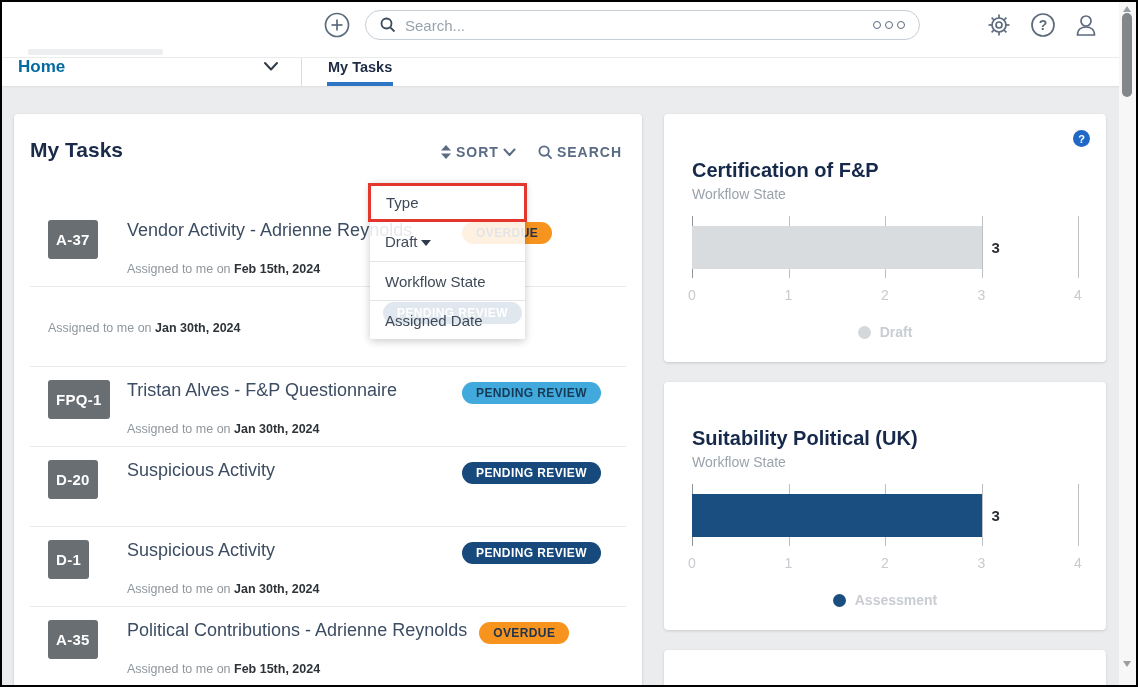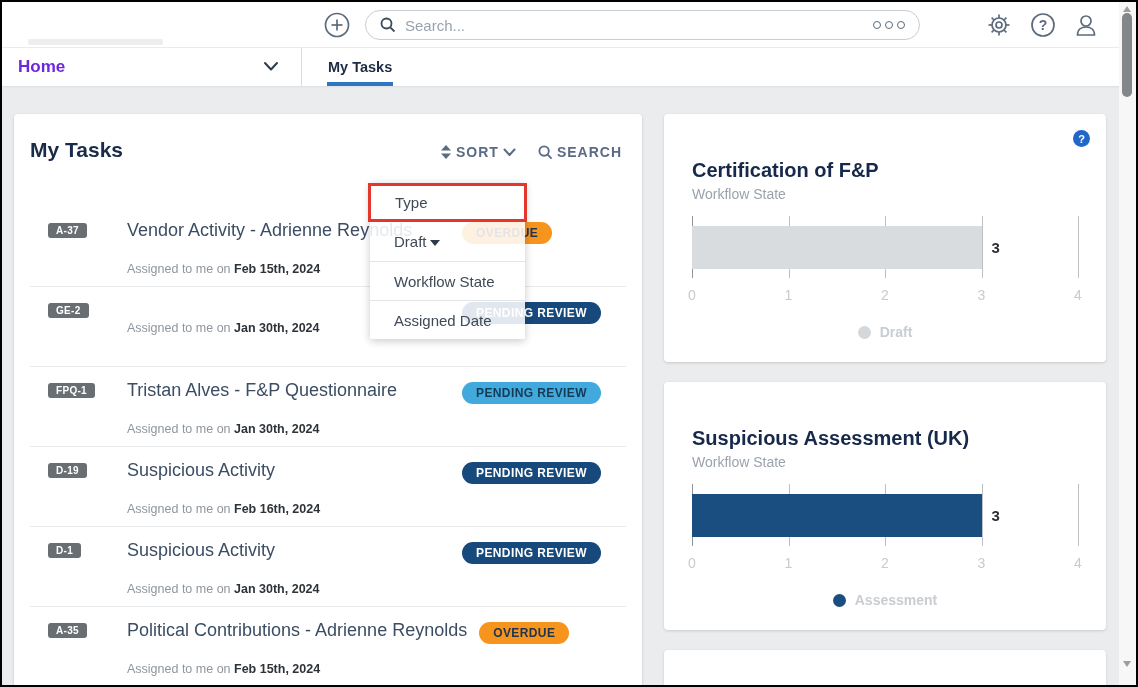--- a/index.html
+++ b/index.html
@@ -2,67 +2,67 @@
 <html><head>
 <meta charset="utf-8">
 <style>
   * { margin:0; padding:0; box-sizing:border-box; }
   html,body { background:#ffffff; }
   body { font-family:"Liberation Sans", sans-serif; }
 
   .frame { position:relative; width:1138px; height:687px; border:2px solid #000; background:#fff; overflow:hidden; }
 
   
-  .topbar { position:absolute; left:0; top:0; width:1134px; height:46px; background:#fff; border-bottom:1px solid #E9EBED; z-index:10; }
+  .topbar { position:absolute; left:0; top:0; width:1134px; height:56px; background:#fff; border-bottom:1px solid #E9EBED; z-index:10; }
   .logo-smudge { position:absolute; left:26px; bottom:2px; width:135px; height:6px; background:#EDEEEF; border-radius:2px; }
   .plus-btn { position:absolute; left:322px; top:10px; width:26px; height:26px; cursor:pointer; }
   .search-pill { position:absolute; left:363px; top:8px; width:555px; height:30px; border:1px solid #C7CED5; border-radius:15px; background:#fff; display:flex; align-items:center; padding:0 14px; }
   .search-pill input { border:none; outline:none; flex:1; font-size:15px; color:#3C4D63; margin-left:9px; font-family:"Liberation Sans",sans-serif; background:transparent; }
   .search-pill input::placeholder { color:#98A3AE; }
   .dots-icon { display:flex; gap:4px; align-items:center; }
   .dots-icon span { width:8px; height:8px; border:1.5px solid #5C6B7C; border-radius:50%; display:block; }
   .tb-icon { position:absolute; top:10px; width:26px; height:26px; cursor:pointer; }
   .tb-gear { left:984px; }
   .tb-help { left:1028px; }
   .tb-user { left:1070px; top:9px; }
 
   
   .navbar { position:absolute; left:0; top:46px; width:1134px; height:38px; background:#fff; z-index:9; box-shadow:0 1px 2px rgba(0,0,0,0.06); }
   .home-section { position:absolute; left:0; top:0; width:299px; height:100%; display:flex; align-items:center; cursor:pointer; }
-  .home-label { margin-left:16px; font-size:17px; font-weight:700; color:#6d28d9; }
+  .home-label { margin-left:16px; font-size:17px; font-weight:700; color:#0369a1; }
   .home-chevron { position:absolute; right:22px; top:12px; }
   .nav-divider { position:absolute; left:299px; top:0; width:1px; height:100%; background:#D9DDE1; }
   .tab { position:absolute; left:325px; top:0; height:100%; display:flex; align-items:center; padding:0 1px; cursor:pointer; }
   .tab-label { font-size:14.5px; font-weight:700; color:#1D2B45; }
   .tab-underline { position:absolute; left:0; right:0; bottom:0; height:4px; background:#2E75C4; }
 
   
   .content { position:absolute; left:0; top:84px; width:1134px; height:599px; background:#EBECED; overflow:hidden; }
 
   
   .tasks-panel { position:absolute; left:12px; top:28px; width:628px; height:580px; background:#fff; border-radius:4px; box-shadow:0 1px 3px rgba(0,0,0,0.18); }
   .panel-header { display:flex; justify-content:space-between; align-items:flex-end; padding:24px 20px 0 16px; }
   .panel-title { font-size:21px; font-weight:700; color:#1A2B49; }
   .panel-controls { display:flex; align-items:center; gap:22px; padding-bottom:2px; }
   .ctrl { display:flex; align-items:center; gap:4px; cursor:pointer; color:#5A6B84; font-size:14px; font-weight:700; letter-spacing:1px; }
   .task-list { margin-top:45px; }
   .task-row { display:flex; height:79px; padding:13px 16px 0 34px; cursor:pointer; }
   .task-sep { height:1px; background:#E8EAEC; margin:0 16px; }
   .task-id-col { width:79px; }
-  .task-id { display:inline-block; background:#696E73; color:#fff; font-size:10px; font-weight:700; padding:2px 8px; border-radius:3px; letter-spacing:0.3px; }
+  .task-id { display:inline-block; background:#696E73; color:#fff; font-size:15px; font-weight:700; padding:11px 8px; border-radius:3px; letter-spacing:0.3px; }
   .task-main { min-width:335px; padding-right:12px; }
   .task-title { font-size:18px; color:#3C4D63; white-space:nowrap; }
   .task-assigned { margin-top:21px; font-size:12.5px; }
   .assigned-prefix { color:#8F969C; }
   .assigned-date { color:#2E3338; font-weight:700; }
   .status-pill { display:inline-block; margin-top:2px; font-size:12px; font-weight:700; letter-spacing:0.4px; padding:4px 14px; border-radius:12px; white-space:nowrap; }
 
   
   .sort-menu { position:absolute; left:356px; top:69px; width:155px; z-index:20; background:rgba(255,255,255,0.87); box-shadow:0 2px 8px rgba(0,0,0,0.22); border-radius:2px; }
-  .menu-item { height:39px; display:flex; align-items:center; padding:0 24px; font-size:15px; color:#3E4A57; cursor:pointer; }
+  .menu-item { height:39px; display:flex; align-items:center; padding:0 15px; font-size:15px; color:#3E4A57; cursor:pointer; }
   .menu-item.bordered { border-top:1px solid #E2E4E6; }
   .menu-item.highlighted { border:3px solid #E3362C; background:#fff; margin:0 -2px; }
   .menu-caret { display:none; width:0; height:0; margin-left:3px; margin-top:2px; border-left:5px solid transparent; border-right:5px solid transparent; border-top:6px solid #2F3B4A; }
   .menu-item.has-caret .menu-caret { display:inline-block; }
 
   
   .charts-col { position:absolute; left:662px; top:28px; width:442px; display:flex; flex-direction:column; gap:20px; }
   .chart-card { position:relative; height:248px; background:#fff; border-radius:4px; box-shadow:0 1px 3px rgba(0,0,0,0.15); padding:0 28px; }
   .partial-card { height:120px; background:#fff; border-radius:4px; box-shadow:0 1px 3px rgba(0,0,0,0.15); }
   .help-badge { position:absolute; top:16px; right:16px; width:17px; height:17px; border-radius:50%; background:#2167C6; color:#fff; font-size:11px; font-weight:700; display:flex; align-items:center; justify-content:center; cursor:pointer; }
@@ -196,21 +196,20 @@
       <div class="task-title">Vendor Activity - Adrienne Reynolds</div>
       <div class="task-assigned">
         <span class="assigned-prefix">Assigned to me on </span><span class="assigned-date">Feb 15th, 2024</span>
       </div>
     </div>
     <div class="task-status"><span class="status-pill" style="background: rgb(247, 148, 30); color: rgb(32, 52, 78);">OVERDUE</span></div>
   </div>
   <div class="task-sep"></div>
 
   <div class="task-row">
-    <div class="task-id-col"><span class="task-id">GE-2</span></div>
     <div class="task-main">
       <div class="task-assigned">
         <span class="assigned-prefix">Assigned to me on </span><span class="assigned-date">Jan 30th, 2024</span>
       </div>
     </div>
     <div class="task-status"><span class="status-pill" style="background: rgb(23, 73, 124); color: rgb(255, 255, 255);">PENDING REVIEW</span></div>
   </div>
   <div class="task-sep"></div>
 
   <div class="task-row">
@@ -219,26 +218,23 @@
       <div class="task-title">Tristan Alves - F&amp;P Questionnaire</div>
       <div class="task-assigned">
         <span class="assigned-prefix">Assigned to me on </span><span class="assigned-date">Jan 30th, 2024</span>
       </div>
     </div>
     <div class="task-status"><span class="status-pill" style="background: rgb(65, 169, 220); color: rgb(21, 58, 86);">PENDING REVIEW</span></div>
   </div>
   <div class="task-sep"></div>
 
   <div class="task-row">
-    <div class="task-id-col"><span class="task-id">D-19</span></div>
+    <div class="task-id-col"><span class="task-id">D-20</span></div>
     <div class="task-main">
       <div class="task-title">Suspicious Activity</div>
-      <div class="task-assigned">
-        <span class="assigned-prefix">Assigned to me on </span><span class="assigned-date">Feb 16th, 2024</span>
-      </div>
     </div>
     <div class="task-status"><span class="status-pill" style="background: rgb(23, 73, 124); color: rgb(255, 255, 255);">PENDING REVIEW</span></div>
   </div>
   <div class="task-sep"></div>
 
   <div class="task-row">
     <div class="task-id-col"><span class="task-id">D-1</span></div>
     <div class="task-main">
       <div class="task-title">Suspicious Activity</div>
       <div class="task-assigned">
@@ -309,21 +305,21 @@
             <span class="tick-label" style="left: 100%;">4</span>
           </div>
     <div class="legend">
             <span class="legend-dot" style="background: rgb(213, 216, 219);"></span>
             <span class="legend-label">Draft</span>
           </div>
   </div>
 
   <div class="chart-card">
 
-    <div class="chart-title">Suspicious Assessment (UK)</div>
+    <div class="chart-title">Suitability Political (UK)</div>
     <div class="chart-subtitle">Workflow State</div>
     <div class="chart-plot">
             <div class="gridline" style="left: 100%;"></div>
             <div class="gridline" style="left: 75%;"></div>
             <div class="gridline" style="left: 50%;"></div>
             <div class="gridline" style="left: 25%;"></div>
             <div class="gridline axis" style="left: 0%;"></div>
       <div class="chart-bar" style="width: 75%; background: rgb(27, 78, 128);"></div>
       <span class="bar-value" style="left: calc(75% + 10px);">3</span>
     </div>

